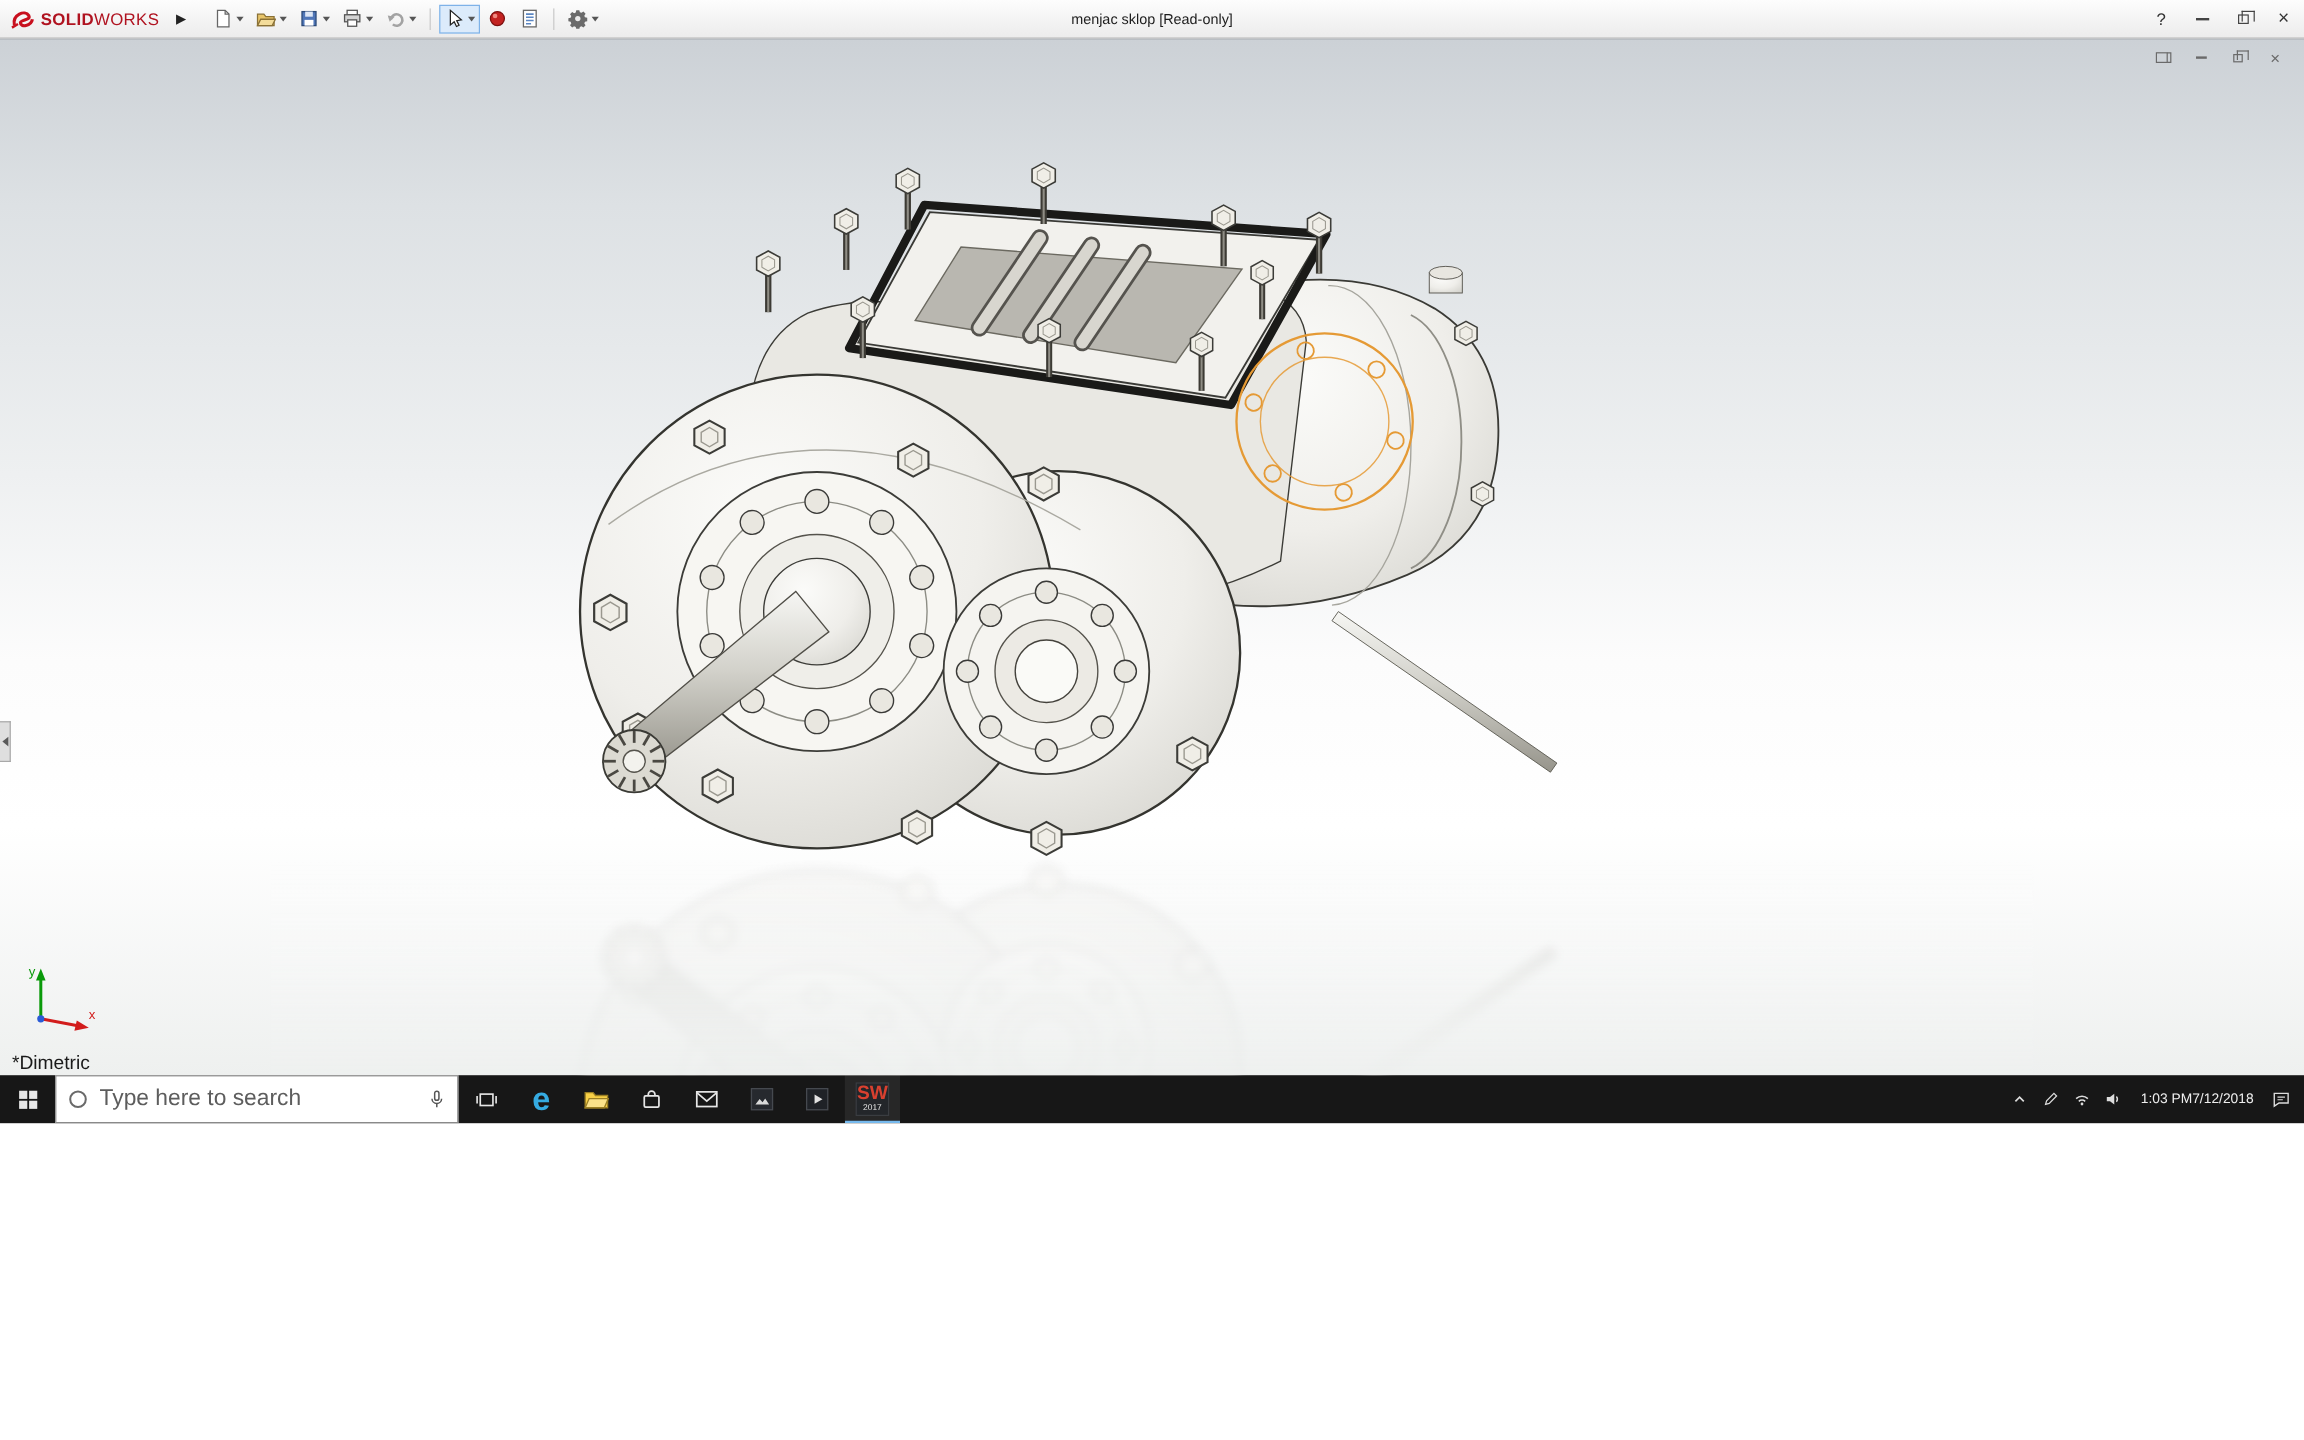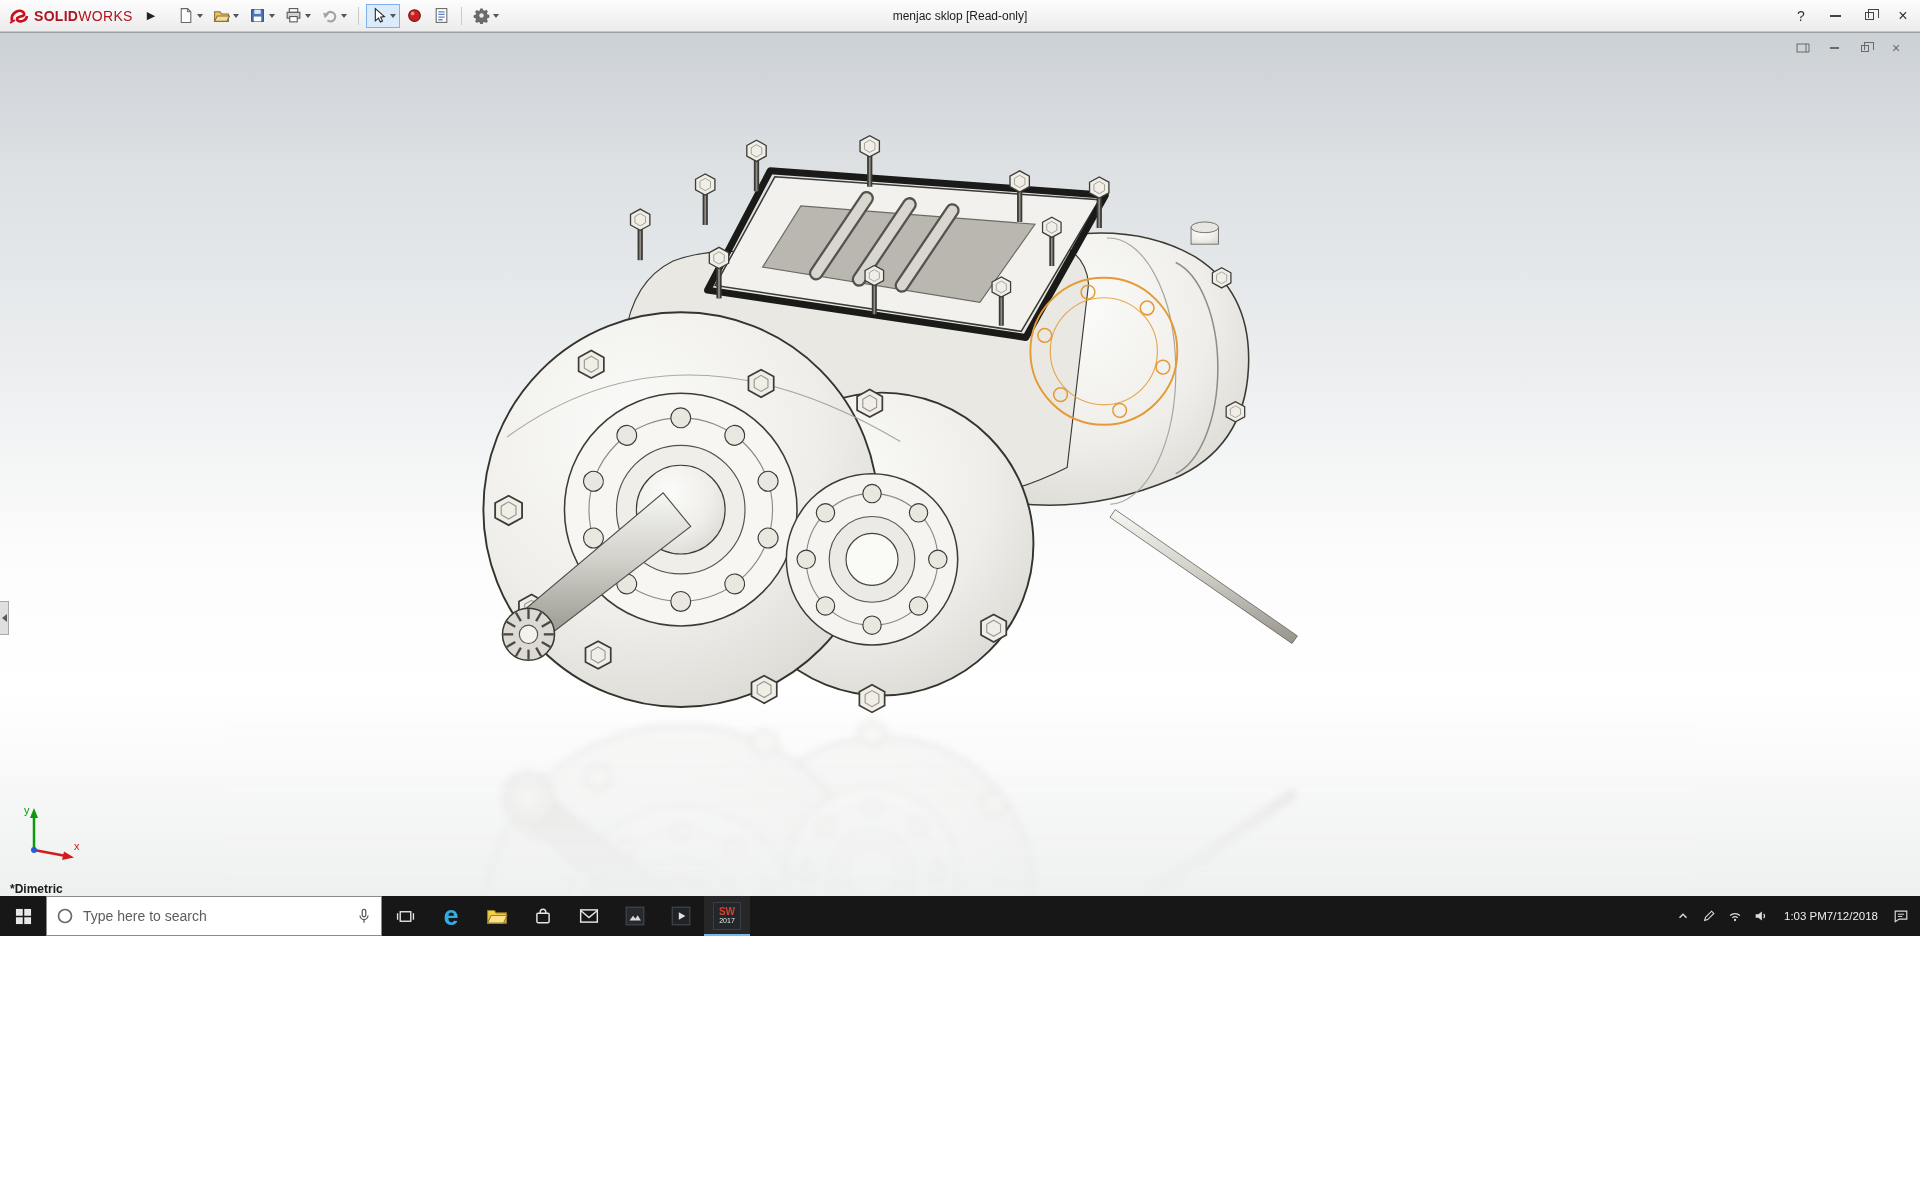--- a/index.html
+++ b/index.html
@@ -43,43 +43,43 @@
     border-top:1px solid #98a0a6; overflow:hidden; }
   .model-svg { position:absolute; inset:0; width:100%; height:100%; }
   .doc-controls { position:absolute; top:8px; right:16px; display:flex; gap:15px;
     align-items:center; color:#5a5a5a; z-index:5; }
   .doc-controls .dc { display:flex; align-items:center; justify-content:center;
     width:16px; height:14px; background:transparent; border:none; color:#5a5a5a; }
   .dc .glyph-min { background:#6a6a6a; width:9px; }
   .dc .glyph-restore { width:8px; height:7px; border-color:#6a6a6a; }
   .dc .glyph-restore::before { border-color:#6a6a6a; width:8px; height:7px; }
   .dc .glyph-close { font-size:14px; color:#6a6a6a; }
-  .view-label { position:absolute; left:10px; bottom:0px; font-size:12px;
-    font-weight:bold; color:#1a1a1a; }
+  .view-label { position:absolute; left:10px; bottom:0px; font-size:16px;
+    font-weight:normal; color:#1a1a1a; }
   .triad { position:absolute; left:18px; bottom:30px; }
   .panel-tab { position:absolute; left:0; top:568px; width:9px; height:34px;
     background:#dfdfdf; border:1px solid #a8a8a8; border-left:none;
     display:flex; align-items:center; justify-content:center; }
   .panel-tab::before { content:""; width:0; height:0; border-top:4px solid transparent;
     border-bottom:4px solid transparent; border-right:5px solid #5a5a5a; }
 
   
   .taskbar { position:absolute; left:0; right:0; bottom:0; height:40px;
     background:#171717; display:flex; align-items:stretch; color:#eee; z-index:40; }
   .tb-slot { width:46px; display:flex; align-items:center; justify-content:center; }
   .tb-slot.running { box-shadow:inset 0 -2px 0 #76b9ed; background:rgba(255,255,255,.07); }
   .search { display:flex; align-items:center; width:336px; background:#fff;
     border:1px solid #8a8a8a; padding:0 9px; gap:9px; }
   .search input { flex:1; border:none; outline:none; background:transparent;
-    font-size:14px; color:#333; font-family:inherit; }
+    font-size:19px; color:#333; font-family:inherit; }
   .search input::placeholder { color:#5d5d5d; opacity:1; }
   .edge-e { font-size:27px; font-weight:bold; color:#35abe2; font-style:normal; line-height:1; }
   .sw-badge { width:28px; height:28px; background:#23262a; border:1px solid #3a3d41;
     display:flex; flex-direction:column; align-items:center; justify-content:center; }
-  .sw-badge .l1 { font-size:10px; font-weight:bold; color:#d8402f; line-height:1; }
+  .sw-badge .l1 { font-size:16px; font-weight:bold; color:#d8402f; line-height:1; }
   .sw-badge .l2 { font-size:7px; color:#e8e8e8; line-height:1.2; }
   .tray { margin-left:auto; display:flex; align-items:center; }
   .tray-icon { width:26px; height:40px; display:flex; align-items:center; justify-content:center; }
   .clock { display:flex; flex-direction:row; align-items:center; justify-content:center;
     font-size:11.5px; line-height:1.3; padding:0 10px; }
   .show-desktop { width:6px; border-left:1px solid #4a4a4a; }
 </style>
 </head>
 <body>
 

